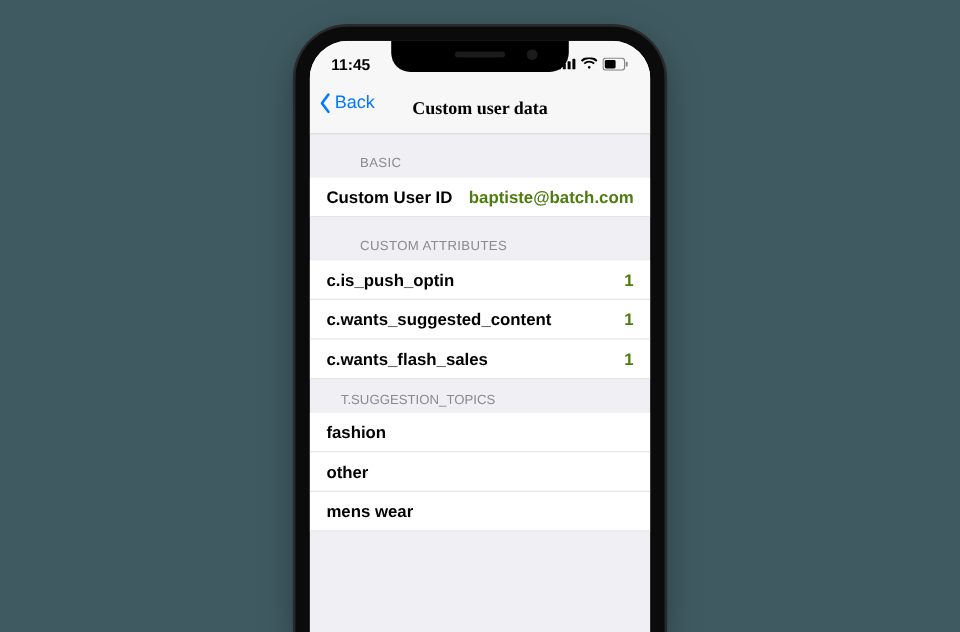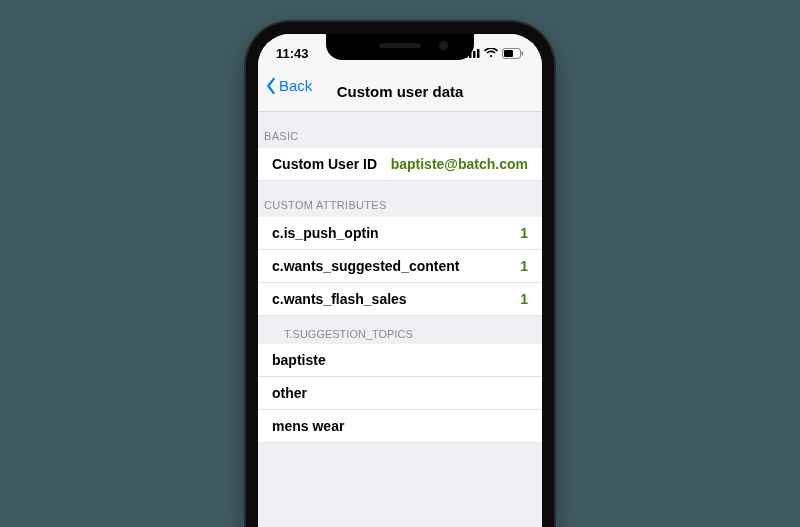--- a/index.html
+++ b/index.html
@@ -80,30 +80,31 @@
   }
   .nav-back {
     position: absolute; left: 6px; top: 0; bottom: 12px;
     display: flex; align-items: center;
     color: #007aff;
     font-size: 15px;
     gap: 1px;
     cursor: pointer;
   }
   .nav-title {
-    font-size: 15px; font-weight: 600; color: #000;
+    font-size: 15px; font-weight: 600; color: #000; font-family: Liberation Serif, serif;
   }
 
   
   .section-header {
     padding: 18px 6px 6px;
     font-size: 11px;
     letter-spacing: .3px;
     color: #8a8a8f;
     text-transform: uppercase;
+    margin-left: 36px;
   }
   .section-sub {
     padding: 12px 26px 4px;
     font-size: 11px;
     color: #8a8a8f;
   }
   .cell {
     display: flex; justify-content: space-between; align-items: center;
     background: #fff;
     min-height: 33px;
@@ -119,21 +120,21 @@
 </head>
 <body>
 
 <div class="phone">
 
   <div class="notch"></div>
 
   <div class="screen">
 
     <div class="statusbar">
-      <div class="sb-left">11:43</div>
+      <div class="sb-left">11:45</div>
       <div class="sb-right">
         <svg width="15" height="10" viewBox="0 0 15 10">
           <rect x="0" y="7" width="2.5" height="3" rx="0.8" fill="#000"></rect>
           <rect x="4" y="5" width="2.5" height="5" rx="0.8" fill="#000"></rect>
           <rect x="8" y="3" width="2.5" height="7" rx="0.8" fill="#000"></rect>
           <rect x="12" y="1" width="2.5" height="9" rx="0.8" fill="#000"></rect>
         </svg>
         <svg width="14" height="10" viewBox="0 0 14 10">
           <path d="M7 9.2a1.1 1.1 0 1 0 0-2.2 1.1 1.1 0 0 0 0 2.2zM3.4 5.6a5.2 5.2 0 0 1 7.2 0l1.1-1.1a6.8 6.8 0 0 0-9.4 0l1.1 1.1zM1.2 3.4a8.4 8.4 0 0 1 11.6 0L14 2.2a10 10 0 0 0-14 0l1.2 1.2z" fill="#000"></path>
         </svg>
@@ -170,21 +171,21 @@
       <span>c.wants_suggested_content</span>
       <span class="value">1</span>
     </div>
     <div class="cell">
       <span>c.wants_flash_sales</span>
       <span class="value">1</span>
     </div>
 
     <div class="section-sub">T.SUGGESTION_TOPICS</div>
     <div class="cell">
-      <span>baptiste</span>
+      <span>fashion</span>
     </div>
     <div class="cell">
       <span>other</span>
     </div>
     <div class="cell">
       <span>mens wear</span>
     </div>
 
   </div>
 </div>

